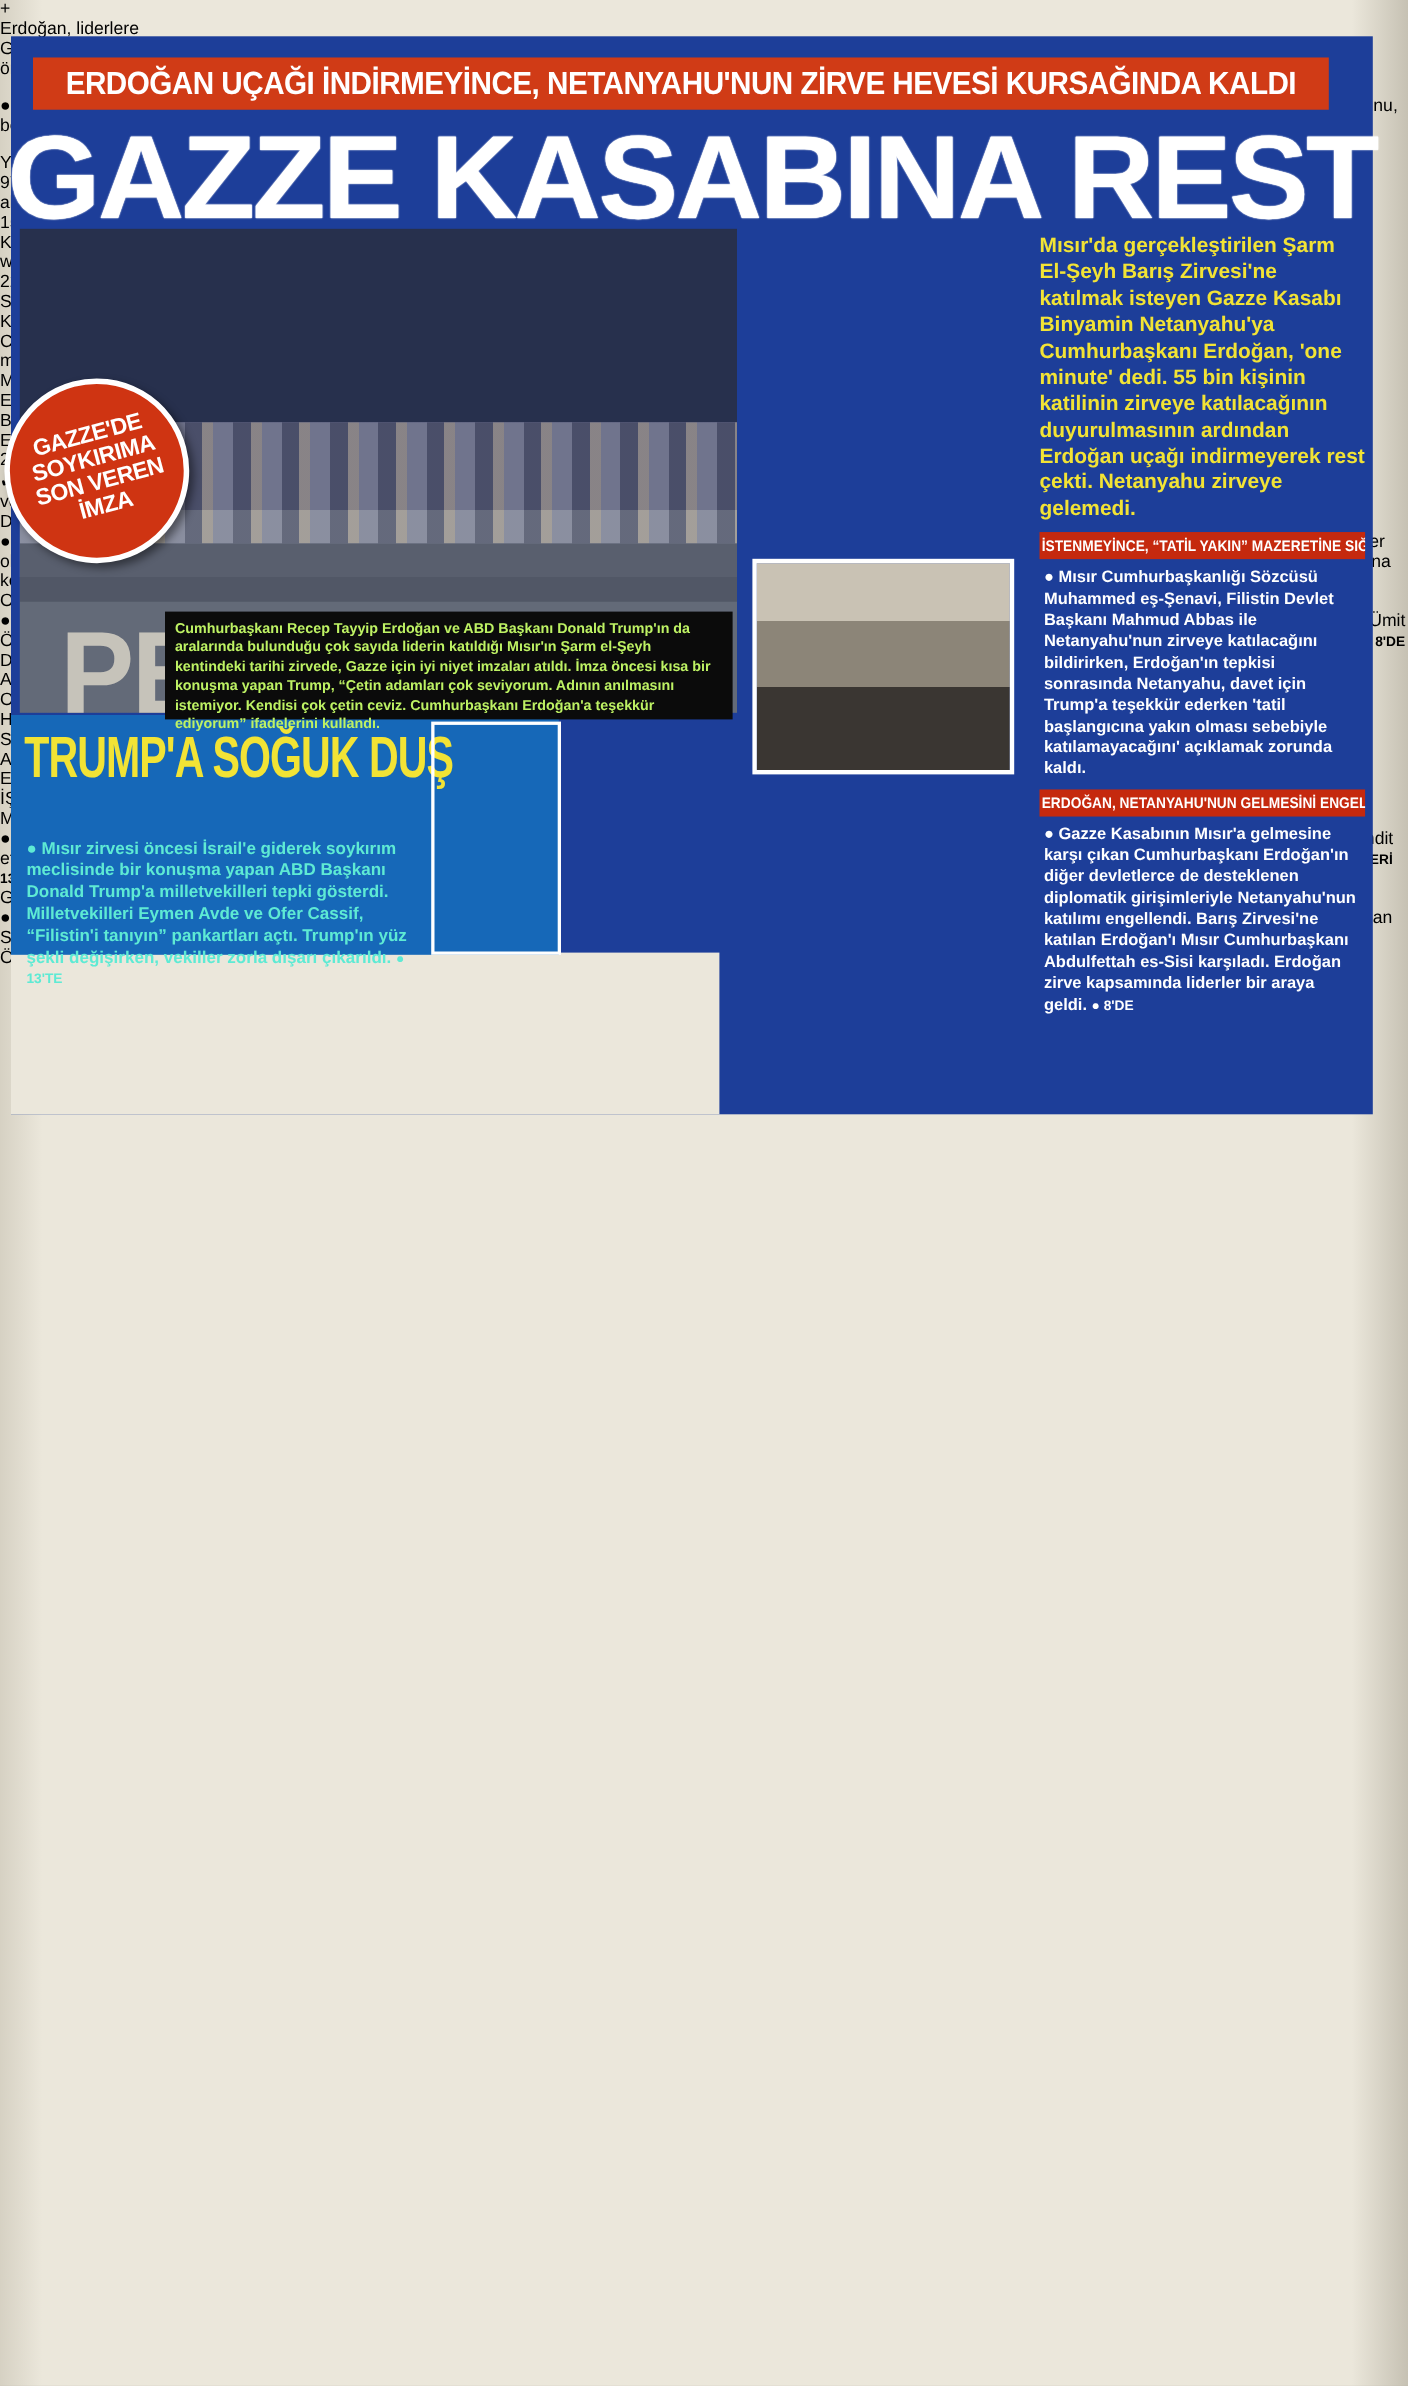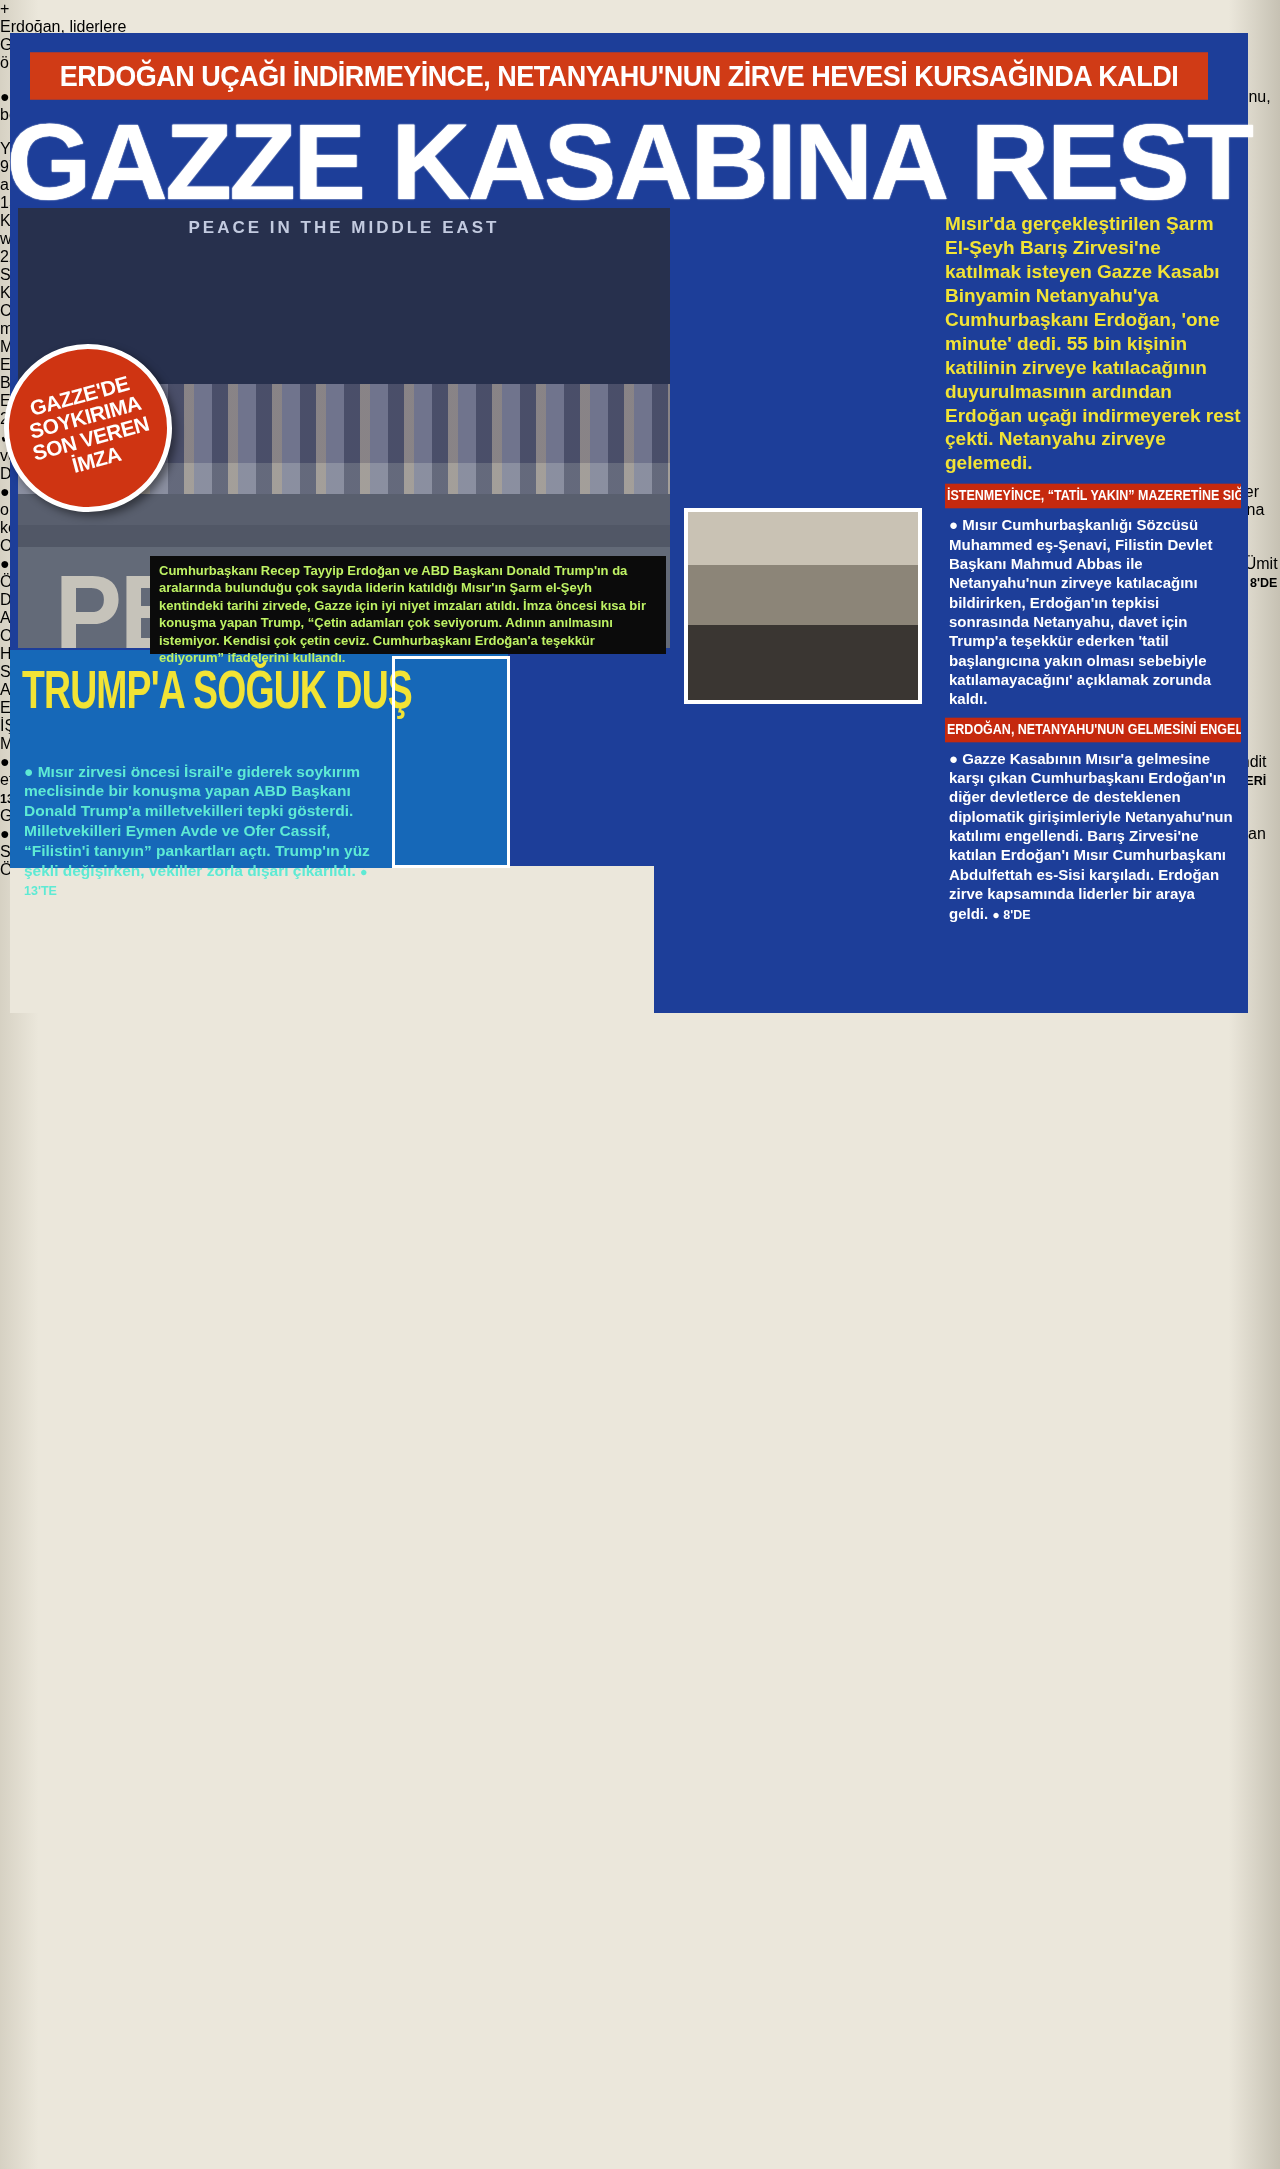--- a/index.html
+++ b/index.html
@@ -181,21 +181,20 @@
 
   <div class="blue-main"></div>
   <div class="paper-patch"></div>
 
   <div class="kicker">
     <span>ERDOĞAN UÇAĞI İNDİRMEYİNCE, NETANYAHU'NUN ZİRVE HEVESİ KURSAĞINDA KALDI</span>
   </div>
   <div class="headline-main">GAZZE KASABINA REST</div>
 
   <div class="summit-photo">
-    <div class="peace-top">PEACE IN THE MIDDLE EAST</div>
     <div class="summit-band"></div>
     <div class="summit-desk"></div>
     <div class="peace-big">PEACE 2025</div>
   </div>
 
   <div class="caption-box">Cumhurbaşkanı Recep Tayyip Erdoğan ve ABD Başkanı Donald Trump'ın da aralarında bulunduğu çok sayıda liderin katıldığı Mısır'ın Şarm el-Şeyh kentindeki tarihi zirvede, Gazze için iyi niyet imzaları atıldı. İmza öncesi kısa bir konuşma yapan Trump, “Çetin adamları çok seviyorum. Adının anılmasını istemiyor. Kendisi çok çetin ceviz. Cumhurbaşkanı Erdoğan'a teşekkür ediyorum” ifadelerini kullandı.</div>
   <div class="signing-photo"></div>
 
   <div class="stamp1">
     <span>GAZZE'DE</span>

